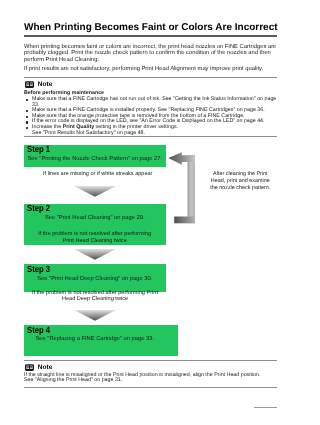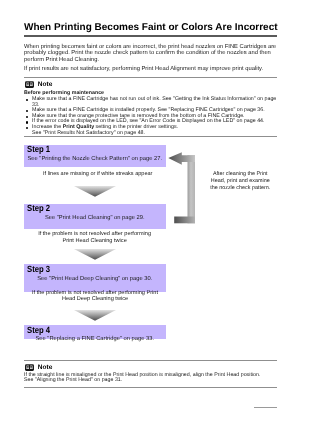--- a/index.html
+++ b/index.html
@@ -22,21 +22,21 @@
   .note-icon{position:absolute;left:0.8px;top:0px;width:9px;height:7px;display:block;line-height:0;}
   .note-icon svg{display:block;}
   .note-lbl{position:absolute;left:13.8px;top:-0.3px;font-size:6.5px;font-weight:bold;color:#000;line-height:7px;}
   .note-body{position:absolute;left:0;width:253px;font-size:5.3px;line-height:5.65px;color:#1b1b1b;}
   .note-sub{font-weight:bold;}
   ul.bullets{list-style:none;margin:0;padding:0;}
   ul.bullets li{position:relative;padding-left:8px;}
   ul.bullets li:before{content:"";position:absolute;left:2px;top:1.9px;width:2.4px;height:2.4px;border-radius:50%;background:#000;}
 
   
-  .stepbox{position:absolute;left:24px;width:141.5px;background:#c4b5fd;}
+  .stepbox{position:absolute;left:24px;width:141.5px;background:#22c55e;}
   .stepno{position:absolute;left:2.9px;top:0.6px;font-size:9px;font-weight:bold;color:#000;line-height:9px;transform:scaleX(0.855);transform-origin:left top;white-space:nowrap;}
   .stepsub{position:absolute;left:0;width:141.5px;top:11.2px;font-size:5.78px;color:#1b1b1b;line-height:6px;white-space:nowrap;text-align:center;}
 
   .between{position:absolute;left:24px;width:147.5px;font-size:5.55px;line-height:6.5px;color:#1b1b1b;text-align:center;}
 
   .rarrow{position:absolute;}
   .darrow{position:absolute;}
   .sidetext{position:absolute;font-size:5.42px;line-height:6.65px;color:#1b1b1b;text-align:center;}
   .footrule{position:absolute;background:#9a9a9a;}
 </style>
@@ -77,33 +77,33 @@
       </ul>
     </div>
   </div>
 
   <div class="stepbox" style="top:144.6px;height:22.7px;">
     <div class="stepno">Step 1</div>
     <div class="stepsub">See "Printing the Nozzle Check Pattern" on page 27.</div>
   </div>
   <div class="between" style="top:170.9px;">If lines are missing or if white streaks appear</div>
 
-  <div class="stepbox" style="top:203.9px;height:25px;">
+  <div class="stepbox" style="top:203.9px;height:41px;">
     <div class="stepno">Step 2</div>
     <div class="stepsub">See "Print Head Cleaning" on page 29.</div>
   </div>
   <div class="between" style="top:231px;width:118px;left:35.6px;font-size:5.6px;">If the problem is not resolved after performing Print Head Cleaning twice</div>
 
   <div class="stepbox" style="top:264.4px;height:28px;">
     <div class="stepno">Step 3</div>
     <div class="stepsub">See "Print Head Deep Cleaning" on page 30.</div>
   </div>
   <div class="between" style="top:289.6px;width:133px;left:28.5px;font-size:5.6px;">If the problem is not resolved after performing Print Head Deep Cleaning twice</div>
 
-  <div class="stepbox" style="top:325.2px;height:14px;">
+  <div class="stepbox" style="top:325.2px;height:31px;padding-left:12px;">
     <div class="stepno">Step 4</div>
     <div class="stepsub">See "Replacing a FINE Cartridge" on page 33.</div>
   </div>
 
   <div class="rarrow" style="left:167px;top:150px;width:30px;height:76px;">
     <svg width="30" height="76" viewBox="0 0 30 76">
       <defs>
         <linearGradient id="gaH" x1="0" y1="0" x2="1" y2="0">
           <stop offset="0" stop-color="#4e4e4e"></stop>
             <stop offset="0.55" stop-color="#8d8d8d"></stop>

